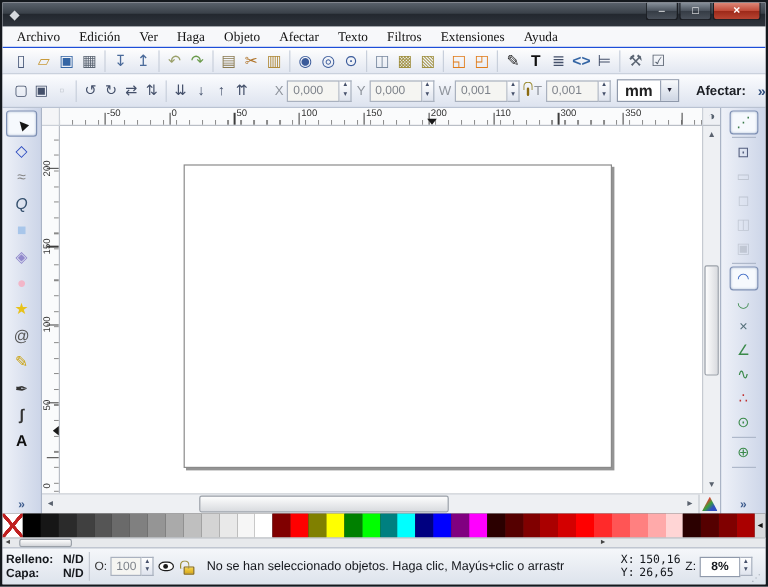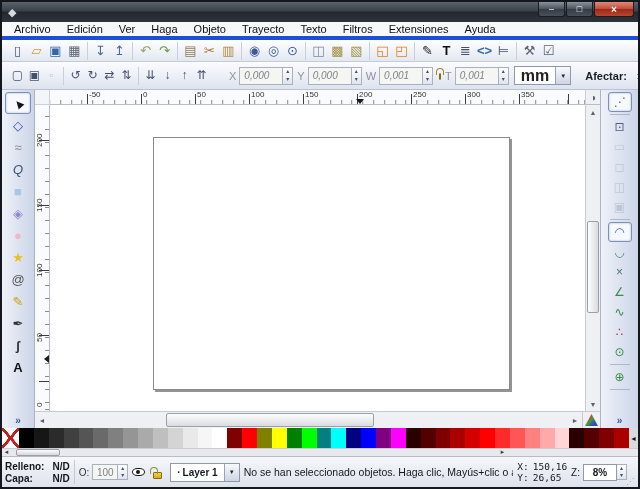--- a/index.html
+++ b/index.html
@@ -17,43 +17,43 @@
   .app-icon{font-size:11px;margin:0 5px 0 2px;color:#d6dade;}
   .title{flex:1;text-shadow:0 1px 2px #000;white-space:nowrap;}
   .winbtns{position:absolute;top:0;right:4px;display:flex;}
   .wb{width:27px;height:15px;display:flex;align-items:center;justify-content:center;
     font-size:9px;color:#fff;border:1px solid #1a1d22;border-top:none;
     background:linear-gradient(#8a939d,#4a525c 50%,#343b44 50%,#49505a);
     border-radius:0 0 3px 3px;margin-left:1px;cursor:default;}
   .wb.close{width:40px;background:linear-gradient(#e08a7a,#c04a38 50%,#9c2818 50%,#b84432);font-size:10px;font-weight:bold;}
   
   .menubar{height:18px;flex:0 0 18px;display:flex;align-items:center;background:#f7f8fa;
-    border-bottom:4px solid #1d4ed8;font-size:11px;color:#111;padding-left:4px;}
+    border-bottom:1px solid #1d4ed8;font-size:11px;color:#111;padding-left:4px;font-family:Liberation Serif, serif;}
   .menu-item{padding:1px 8px;cursor:default;}
   
   .cmdbar{height:22px;flex:0 0 22px;display:flex;align-items:center;
     background:linear-gradient(#fefefe,#e2e7f1);border-bottom:1px solid #c3cbd8;padding:0 3px;}
   .tb-group{display:flex;align-items:center;padding:0 3px;border-right:1px solid #c8cfdb;height:18px;}
   .tb-group:last-child{border-right:none;}
   .icon{display:inline-flex;align-items:center;justify-content:center;
     width:19px;height:19px;font-size:13px;line-height:19px;cursor:default;}
   .icon.small{width:17px;height:17px;font-size:12px;}
   .icon.dim{opacity:.42;}
   .optsbar{height:28px;flex:0 0 28px;display:flex;align-items:center;
     background:linear-gradient(#fbfcfe,#dde3ef);border-bottom:1px solid #b9c2d2;padding:0 4px;font-size:11px;}
   .opt-icons{display:flex;align-items:center;}
   .field{display:flex;align-items:center;margin-left:4px;}
   .field .flabel{color:#8f949c;margin-right:3px;font-size:11px;}
   .fbox{width:44px;height:18px;border:1px solid #a9b1bf;background:#f5f5f2;color:#7d828a;
-    font-size:10px;display:flex;align-items:center;padding-left:4px;font-style:italic;}
+    font-size:10px;display:flex;align-items:center;padding-left:4px;}
   .spin{display:flex;flex-direction:column;width:10px;height:18px;border:1px solid #a9b1bf;border-left:none;
     background:linear-gradient(#ffffff,#dfe4ee);}
   .spin i{flex:1;font-style:normal;font-size:6px;line-height:7px;text-align:center;color:#45506a;}
   .unit{display:flex;height:19px;border:1px solid #8f99ab;background:#fff;margin-left:5px;align-items:center;}
-  .unit .uval{padding:0 6px;font-size:16px;font-weight:bold;color:#222;}
+  .unit .uval{padding:0 6px;font-size:13px;font-weight:bold;color:#222;}
   .dd{width:15px;height:100%;border-left:1px solid #99a3b5;display:flex;align-items:center;justify-content:center;
     font-size:6px;color:#223;background:linear-gradient(#f8fafc,#cdd5e3);}
   .vsep{width:1px;height:20px;background:#c0c8d6;margin:0 6px;}
   .afectar{font-weight:bold;color:#1b1e24;margin-left:2px;}
   .chev{color:#33507e;font-weight:bold;margin-left:10px;font-size:12px;}
   
   .main{flex:0 0 338px;height:338px;display:flex;}
   .toolbox{width:33px;flex:0 0 33px;background:linear-gradient(90deg,#eef1f8,#ccd5e8);
     border-right:1px solid #aab4c6;display:flex;flex-direction:column;align-items:center;padding-top:2px;}
   .tool{width:26px;height:22px;display:flex;align-items:center;justify-content:center;
@@ -162,21 +162,21 @@
       <span class="wb close">×</span>
     </div>
   </div>
 
   <div class="menubar" id="menubar">
       <span class="menu-item">Archivo</span>
       <span class="menu-item">Edición</span>
       <span class="menu-item">Ver</span>
       <span class="menu-item">Haga</span>
       <span class="menu-item">Objeto</span>
-      <span class="menu-item">Trayecto</span>
+      <span class="menu-item">Afectar</span>
       <span class="menu-item">Texto</span>
       <span class="menu-item">Filtros</span>
       <span class="menu-item">Extensiones</span>
       <span class="menu-item">Ayuda</span>
     </div>
 
   <div class="cmdbar" id="cmdbar">
       <div class="tb-group">
         <span class="icon" style="color: rgb(74, 90, 122);">▯</span>
         <span class="icon" style="color: rgb(200, 155, 60);">▱</span>
@@ -334,21 +334,21 @@
       <div class="ruler-row">
         <div class="ruler-corner"></div>
         <div class="h-ruler" id="hruler">
           <span class="hmark"></span>
         <span class="rlabel" style="left: 37px;">-50</span>
             <span class="rlabel" style="left: 91px;">0</span>
             <span class="rlabel" style="left: 145px;">50</span>
             <span class="rlabel" style="left: 199px;">100</span>
             <span class="rlabel" style="left: 253px;">150</span>
             <span class="rlabel" style="left: 307px;">200</span>
-            <span class="rlabel" style="left: 361px;">250</span>
+            <span class="rlabel" style="left: 361px;">110</span>
             <span class="rlabel" style="left: 415px;">300</span>
             <span class="rlabel" style="left: 469px;">350</span>
           </div>
         <div class="corner-btn">◑</div>
       </div>
       <div class="center-row">
         <div class="v-ruler" id="vruler">
           <span class="vmark"></span>
         <span class="rlabel" style="top: 30px;">200</span>
             <span class="rlabel" style="top: 95px;">150</span>
@@ -491,24 +491,20 @@
     <div class="sb-opacity">
       <span class="olbl">O:</span>
       <span class="obox">100</span>
       <span class="spin sm">
           <i>▴</i>
           <i>▾</i>
         </span>
     </div>
     <span class="eye"></span>
     <span class="lock"></span>
-    <div class="layer-combo">
-      <span class="lval">Layer 1</span>
-      <span class="dd">▼</span>
-    </div>
     <div class="sb-msg">No se han seleccionado objetos. Haga clic, Mayús+clic o arrastr</div>
     <div class="sb-coords">
       <span>X:</span>
       <span>150,16</span>
       <span>Y:</span>
       <span>26,65</span>
     </div>
     <div class="sb-zoom">
       <span style="margin-right:3px;">Z:</span>
       <span class="zbox">8%</span>

